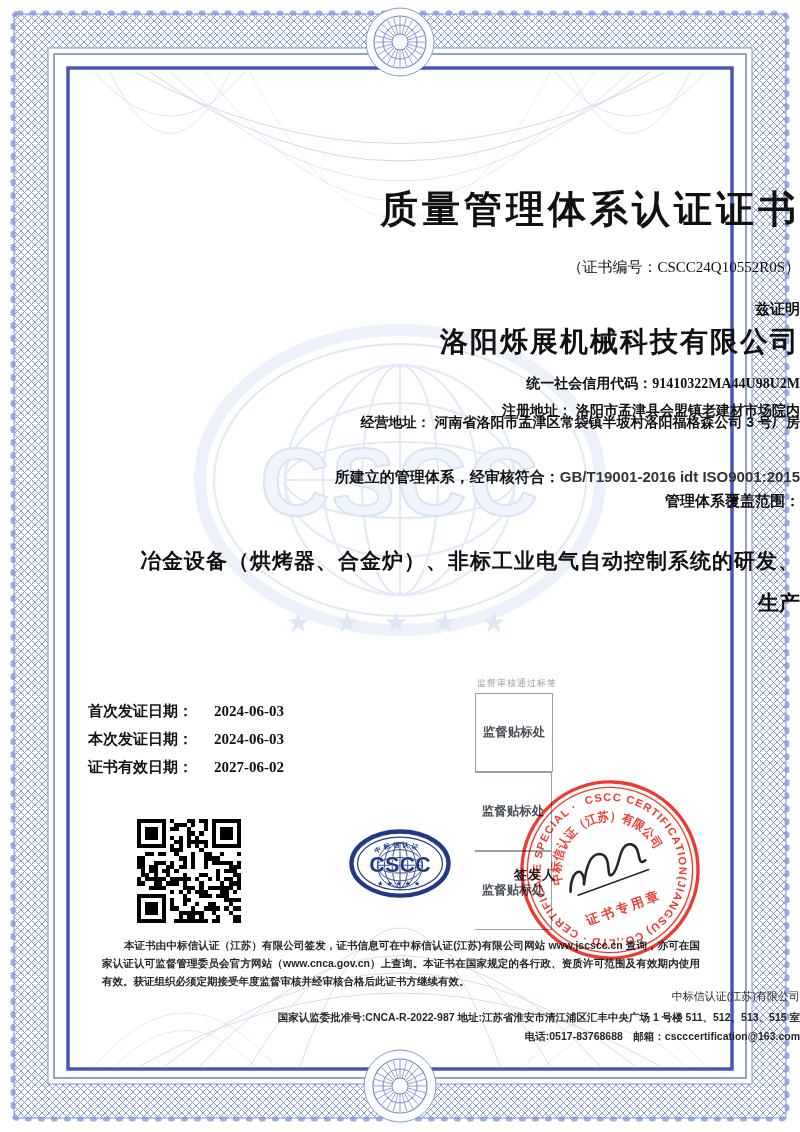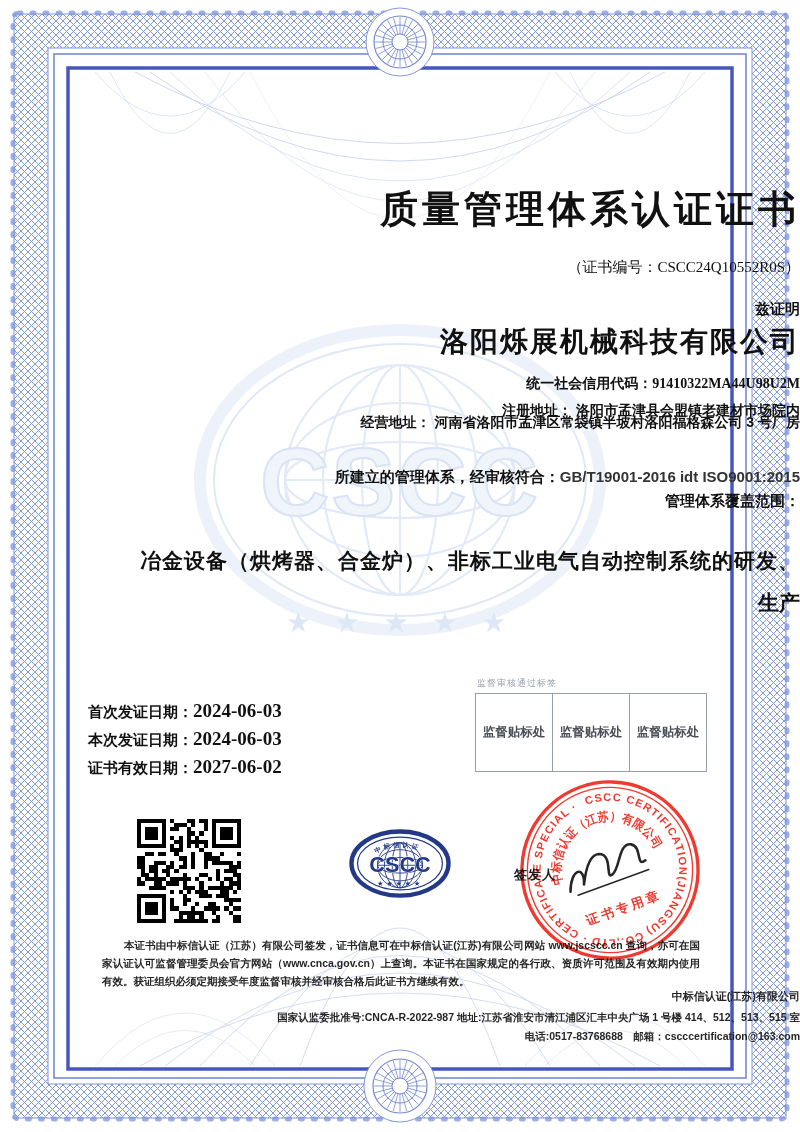--- a/index.html
+++ b/index.html
@@ -28,38 +28,38 @@
   .addr1{top:402px;font-size:14px;font-weight:700;}
   .addr2{top:414px;font-size:14px;font-weight:700;}
   .standard{top:468px;font-size:15px;font-weight:600;}
   .standard .code{font-weight:600;color:#333;}
   .scopelabel{top:492px;font-size:15px;font-weight:600;}
   .scope1{top:547px;font-size:21px;font-weight:700;letter-spacing:1px;}
   .scope2{top:589px;font-size:21px;font-weight:700;}
   .latin{font-family:"Liberation Serif","DejaVu Serif",serif;}
 
   .dates{left:88px;top:697px;font-size:15px;font-weight:700;line-height:27px;}
-  .dates .latin{font-size:19px;}
+  .dates .latin{font-size:15px;margin-left:21px;}
 
   .sup-caption{left:477px;top:677px;font-size:9px;color:#97a0ae;letter-spacing:1px;}
-  .sup-table{left:475px;top:693px;display:flex;}
+  .sup-table{left:475px;top:693px;display:flex;flex-direction:column;}
   .sup-cell{width:76px;height:77px;border:1px solid #9aa0ab;border-left:none;
             display:flex;align-items:center;justify-content:center;
             font-size:12.5px;color:#4a5058;font-weight:600;background:rgba(255,255,255,.6);}
   .sup-cell:first-child{border-left:1px solid #9aa0ab;}
 
   .qr{left:137px;top:819px;width:104px;height:104px;}
   .logo{left:348px;top:826px;width:104px;height:82px;}
   .sealwrap{left:516px;top:776px;width:188px;height:188px;z-index:3;
             mix-blend-mode:multiply;opacity:.95;}
   .issuer{left:514px;top:866px;font-size:13px;font-weight:700;color:#1d1d1d;z-index:2;letter-spacing:1px;}
 
   .f-para{left:102px;top:936px;width:598px;font-size:10.5px;line-height:18px;
           text-align:justify;text-indent:22px;color:#262626;font-weight:600;}
-  .f-co{top:989px;font-size:11px;font-weight:700;color:#262626;}
+  .f-co{top:989px;font-size:11px;font-weight:400;color:#262626;}
   .f-appr{top:1011px;font-size:10.5px;font-weight:600;color:#262626;}
   .f-contact{top:1030px;font-size:10.5px;font-weight:600;color:#262626;padding-left:12px;}
 
   .content{position:absolute;inset:0;z-index:1;}
   #frame,#wm{position:absolute;left:0;top:0;z-index:0;}
   #wm{left:190px;top:320px;opacity:.7;}
 </style>
 </head>
 <body>
 
@@ -504,16 +504,16 @@
         <g stroke="#1a1a1a" fill="none" stroke-linecap="round">
           <path d="M50,102 C58,80 72,82 66,98 C62,108 76,72 90,76 C104,81 86,104 96,100 C106,96 112,72 124,78 C134,84 120,102 132,98" stroke-width="2.6"></path>
           <line x1="56" y1="108" x2="132" y2="108" stroke-width="1.5"></line>
         </g>
         <text class="red-fill" x="95" y="140" text-anchor="middle" font-size="13" font-weight="700" letter-spacing="3">证书专用章</text>
       </g>
     </svg>
 
     <div class="abs f-para">本证书由中标信认证（江苏）有限公司签发，证书信息可在中标信认证(江苏)有限公司网站 www.jscscc.cn 查询，亦可在国家认证认可监督管理委员会官方网站（www.cnca.gov.cn）上查询。本证书在国家规定的各行政、资质许可范围及有效期内使用有效。获证组织必须定期接受年度监督审核并经审核合格后此证书方继续有效。</div>
     <div class="abs ctr f-co">中标信认证(江苏)有限公司</div>
-    <div class="abs ctr f-appr">国家认监委批准号:CNCA-R-2022-987 地址:江苏省淮安市清江浦区汇丰中央广场 1 号楼 414、512、513、515 室</div>
+    <div class="abs ctr f-appr">国家认监委批准号:CNCA-R-2022-987 地址:江苏省淮安市清江浦区汇丰中央广场 1 号楼 511、512、513、515 室</div>
     <div class="abs ctr f-contact">电话:0517-83768688　邮箱：cscccertification@163.com</div>
   </div>
 </div>
 
 </body></html>

